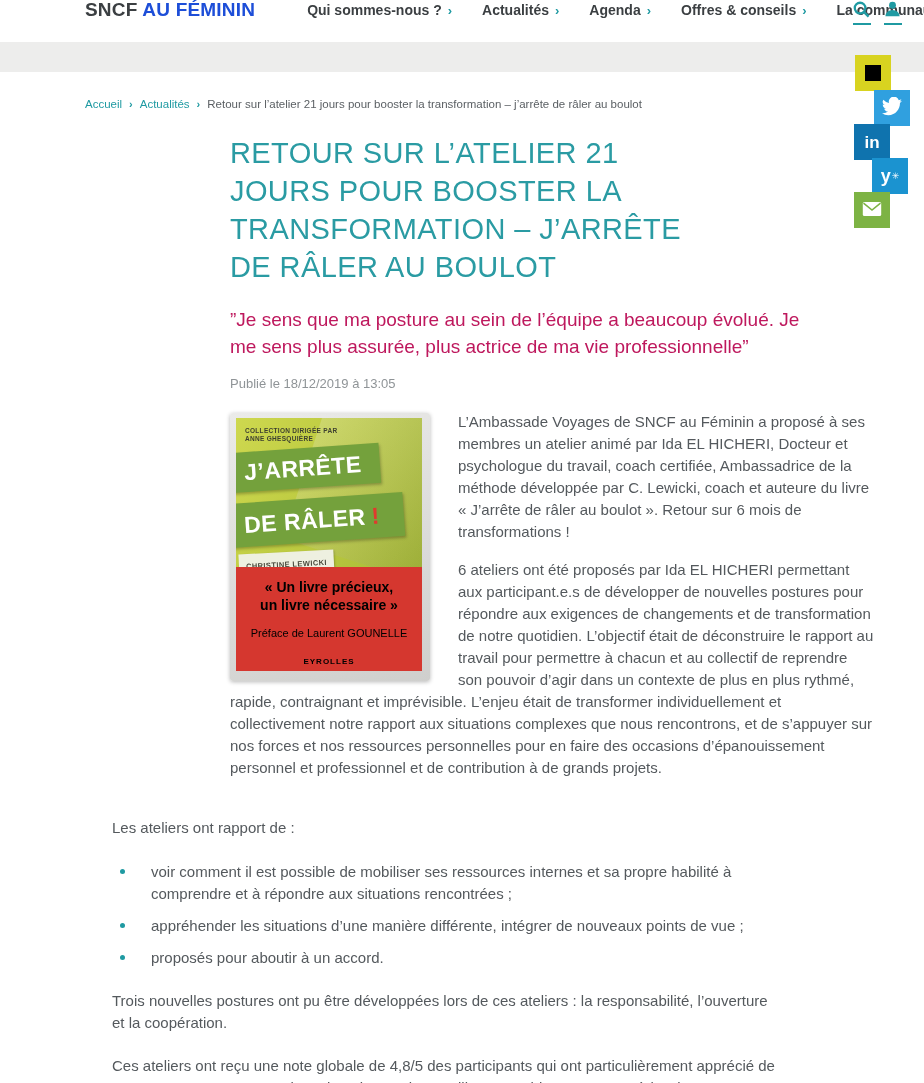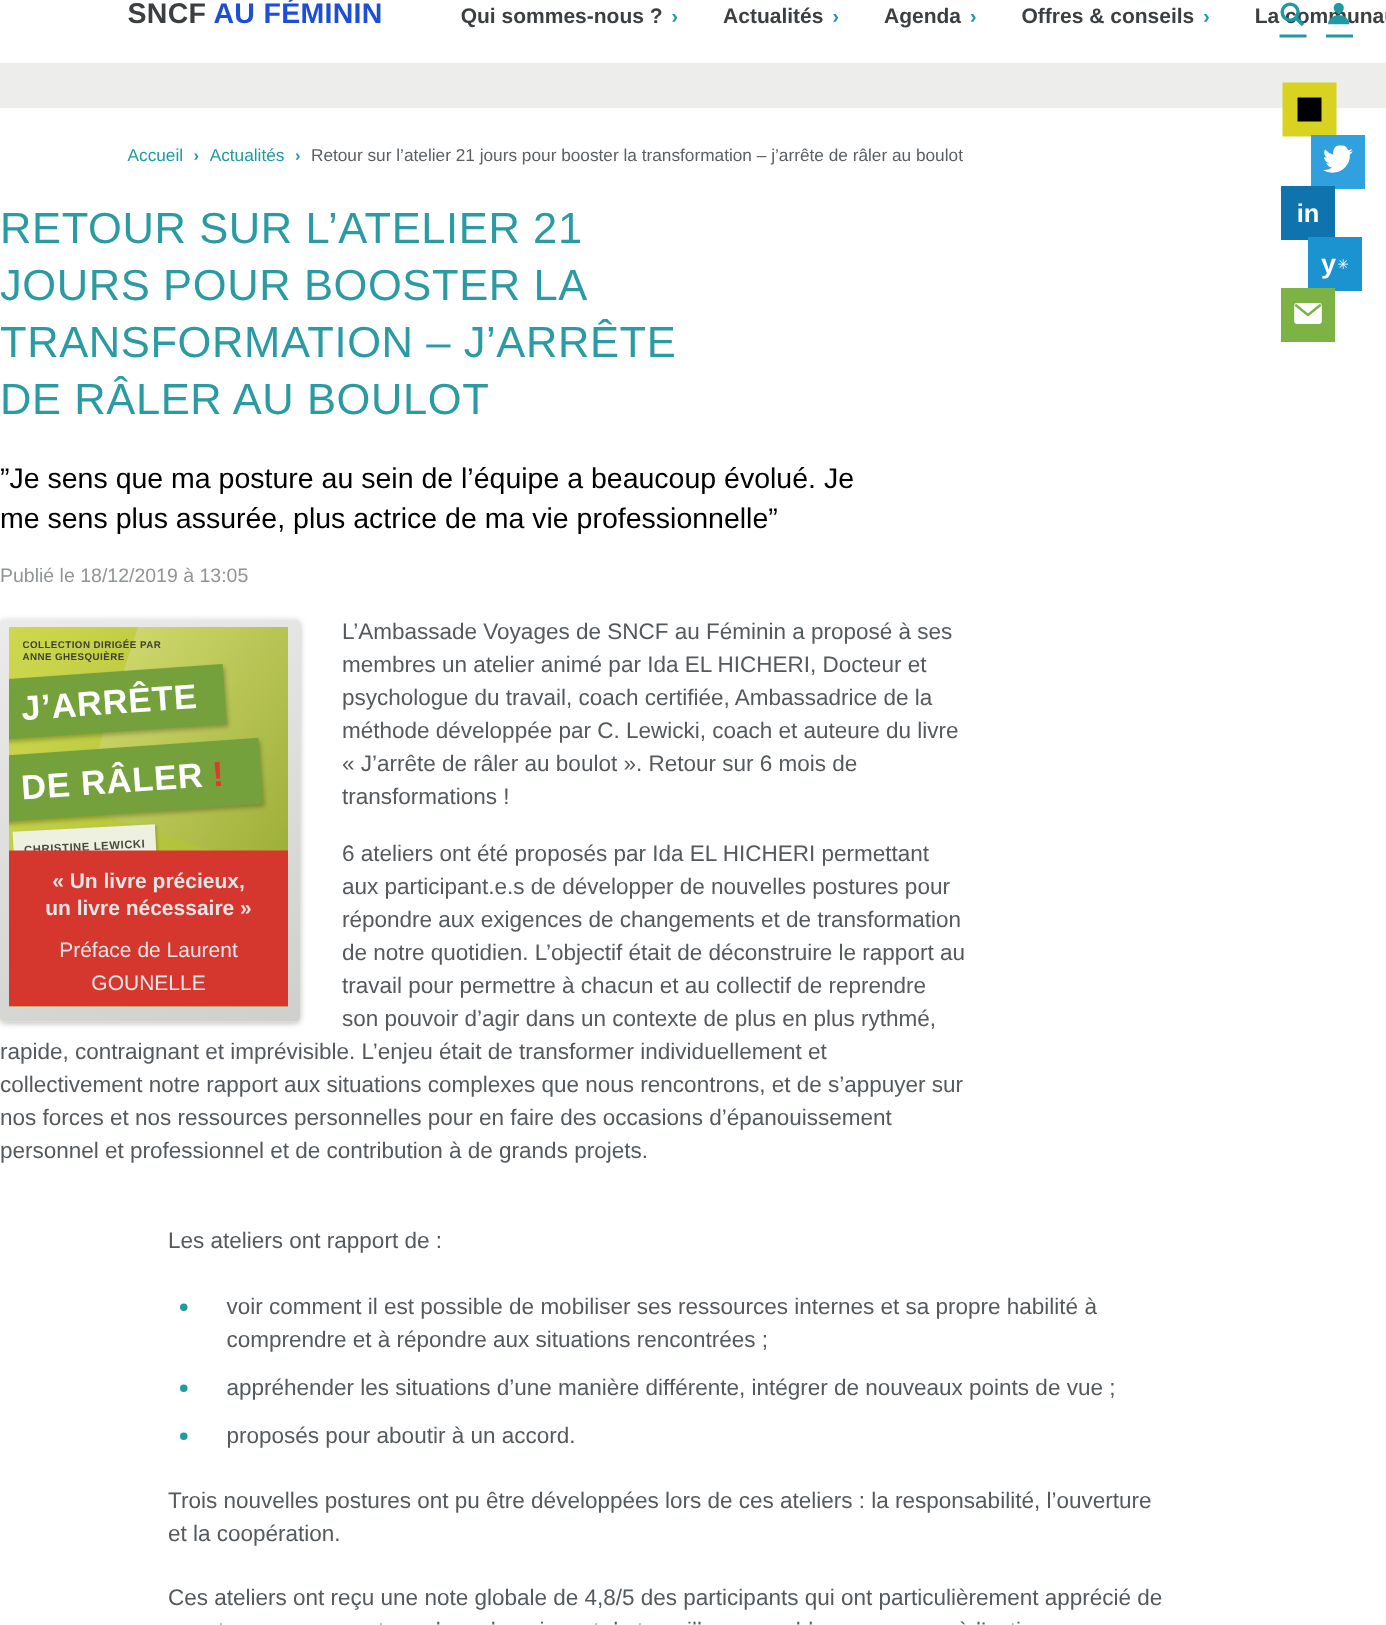--- a/index.html
+++ b/index.html
@@ -31,44 +31,44 @@
   .s-yellow   { left:855px; top:55px;  background:#d8d320; }
   .s-twitter  { left:874px; top:90px;  background:#30a0df; }
   .s-linkedin { left:854px; top:124px; background:#0f73ae; }
   .s-yammer   { left:872px; top:158px; background:#1b93d0; }
   .s-email    { left:854px; top:192px; background:#7db344; }
   .s-yellow .sq { width:16px; height:16px; background:#000; }
   .s-linkedin .txt { font-size:17px; font-weight:bold; line-height:1; }
   .s-yammer .txt { font-size:18px; font-weight:bold; line-height:1; }
   .s-yammer .star { font-size:9px; margin-left:1px; }
   
-  .content { width:645px; }
+  .content { margin-left:230px; width:645px; }
   .title { margin-top:24px; color:#2a9ba3; font-size:29px; font-weight:400; line-height:38px; letter-spacing:.4px; }
-  .quote { margin-top:20px; width:585px; font-size:19px; line-height:27px; color:#000000; }
+  .quote { margin-top:20px; width:585px; font-size:19px; line-height:27px; color:#be185d; }
   .published { margin-top:16px; font-size:13px; color:#8f9497; }
   .article-body { margin-top:20px; font-size:15px; line-height:22px; color:#54595d; }
   .article-body p + p { margin-top:16px; }
   
   .book { float:left; width:200px; height:268px; margin:2px 28px 8px 0; position:relative;
           background:linear-gradient(160deg,#ebebe9,#cfcfcd); border-radius:3px; box-shadow:0 1px 4px rgba(0,0,0,.28); }
   .cover { position:absolute; left:6px; right:8px; top:5px; bottom:10px; overflow:hidden;
            background:linear-gradient(115deg,#ced84f 0%,#bcca40 40%,#9fb433 100%); }
   .cover::before { content:""; position:absolute; left:40%; top:-20%; width:90%; height:80%;
            background:linear-gradient(115deg,rgba(255,255,255,.25),rgba(0,0,0,.08)); transform:rotate(18deg); }
   .collection { position:absolute; top:9px; left:9px; font-size:6.5px; line-height:8px; font-weight:bold; color:#3e4030; letter-spacing:.3px; }
   .banner1, .banner2 { position:absolute; left:-8px; background:#74a13c; transform:rotate(-4deg);
            box-shadow:1px 2px 3px rgba(0,0,0,.25); display:flex; align-items:center; color:#fff; font-weight:bold; }
   .banner1 { top:30px; width:152px; height:40px; padding-left:16px; font-size:23px; letter-spacing:.5px; }
   .banner2 { top:80px; width:176px; height:44px; padding-left:16px; font-size:23px; letter-spacing:.5px; }
   .banner2 .bang { color:#e0392e; margin-left:6px; }
   .author-strip { position:absolute; top:134px; left:3px; background:#eef0e0; color:#4a4a3c;
            font-size:7.5px; font-weight:bold; padding:2px 7px; transform:rotate(-3deg); letter-spacing:.4px; box-shadow:1px 1px 2px rgba(0,0,0,.2); }
-  .red-block { position:absolute; left:0; right:0; bottom:0; height:104px; background:#d5372f; color:#e5e5e5; text-align:center; padding-top:11px; }
+  .red-block { position:absolute; left:0; right:0; bottom:0; height:104px; background:#d5372f; color:#000000; text-align:center; padding-top:11px; }
   .red-block .q { font-size:14px; font-weight:bold; line-height:18px; }
-  .red-block .preface { font-size:14px; margin-top:8px; }
+  .red-block .preface { font-size:11px; margin-top:8px; }
   .red-block .publisher { display:inline-block; margin-top:6px; font-size:8px; font-weight:bold; letter-spacing:1px;
            border-bottom:2px solid #ffffff; padding:1px 10px 2px; }
   
   .wide { clear:both; margin:38px 0 0 112px; width:665px; font-size:15px; line-height:22px; color:#54595d; }
   .wide .intro { }
   .wide ul { list-style:none; margin-top:22px; padding-left:8px; }
   .wide li { display:flex; gap:26px; }
   .wide li + li { margin-top:10px; }
   .dot { flex:0 0 auto; width:5px; height:5px; border-radius:50%; background:#1f9aa2; margin-top:8px; }
   .wide .para { margin-top:21px; }

